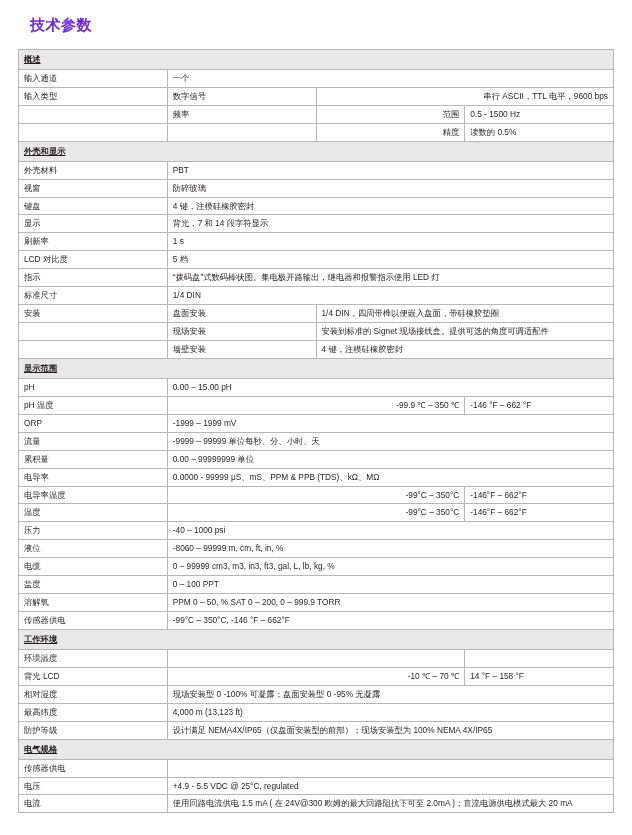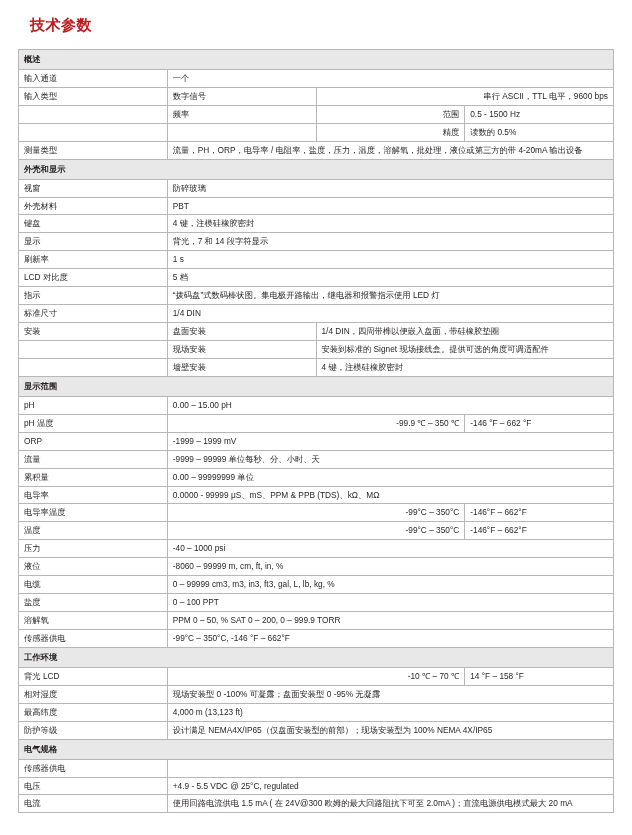--- a/index.html
+++ b/index.html
@@ -17,21 +17,21 @@
   .page {
     position: relative;
     width: 632px;
     height: 835px;
     box-sizing: border-box;
     padding: 16px 18px 0 18px;
   }
   .page-title {
     font-size: 15px;
     font-weight: bold;
-    color: #b91c1c;
+    color: #6d28d9;
     margin: 0 0 14px 12px;
     letter-spacing: 0.5px;
   }
   table.spec {
     width: 596px;
     border-collapse: collapse;
     table-layout: fixed;
     font-size: 8.3px;
     line-height: 1.32;
   }
@@ -42,20 +42,21 @@
     color: #231f20;
     word-wrap: break-word;
   }
   tr.section td {
     background: #e8e8e8;
     font-weight: bold;
     border-left: 1px solid #b7b7b7;
     border-right: 1px solid #b7b7b7;
     padding-top: 4px;
     padding-bottom: 4px;
+    text-decoration: underline;
   }
   td.label {
     width: 88px;
     margin-top: 36px;
   }
   td.sub {
     width: 62px;
   }
   td.val {
     width: 214px;
@@ -89,34 +90,30 @@
           <td class="sub">频率</td>
           <td class="val">范围</td>
           <td class="val2">0.5 - 1500 Hz</td>
         </tr>
         <tr>
           <td class="label"></td>
           <td class="sub"></td>
           <td class="val">精度</td>
           <td class="val2">读数的 0.5%</td>
         </tr>
-        <tr>
-          <td class="label">测量类型</td>
-          <td colspan="3">流量，PH，ORP，电导率 / 电阻率，盐度，压力，温度，溶解氧，批处理，液位或第三方的带 4-20mA 输出设备</td>
-        </tr>
         <tr class="section">
           <td colspan="4">外壳和显示</td>
+        </tr>
+        <tr>
+          <td class="label">外壳材料</td>
+          <td colspan="3">PBT</td>
         </tr>
         <tr>
           <td class="label">视窗</td>
           <td colspan="3">防碎玻璃</td>
-        </tr>
-        <tr>
-          <td class="label">外壳材料</td>
-          <td colspan="3">PBT</td>
         </tr>
         <tr>
           <td class="label">键盘</td>
           <td colspan="3">4 键，注模硅橡胶密封</td>
         </tr>
         <tr>
           <td class="label">显示</td>
           <td colspan="3">背光，7 和 14 段字符显示</td>
         </tr>
         <tr>
@@ -207,20 +204,25 @@
         <tr>
           <td class="label">溶解氧</td>
           <td colspan="3">PPM 0 – 50, % SAT 0 – 200, 0 – 999.9 TORR</td>
         </tr>
         <tr>
           <td class="label">传感器供电</td>
           <td colspan="3">-99°C – 350°C, -146 °F – 662°F</td>
         </tr>
         <tr class="section">
           <td colspan="4">工作环境</td>
+        </tr>
+        <tr>
+          <td class="label">环境温度</td>
+          <td colspan="2" class="val"></td>
+          <td class="val2"></td>
         </tr>
         <tr>
           <td class="label">背光 LCD</td>
           <td colspan="2" class="val">-10 ℃ – 70 ℃</td>
           <td class="val2">14 °F – 158 °F</td>
         </tr>
         <tr>
           <td class="label">相对湿度</td>
           <td colspan="3">现场安装型 0 -100% 可凝露；盘面安装型 0 -95% 无凝露</td>
         </tr>

